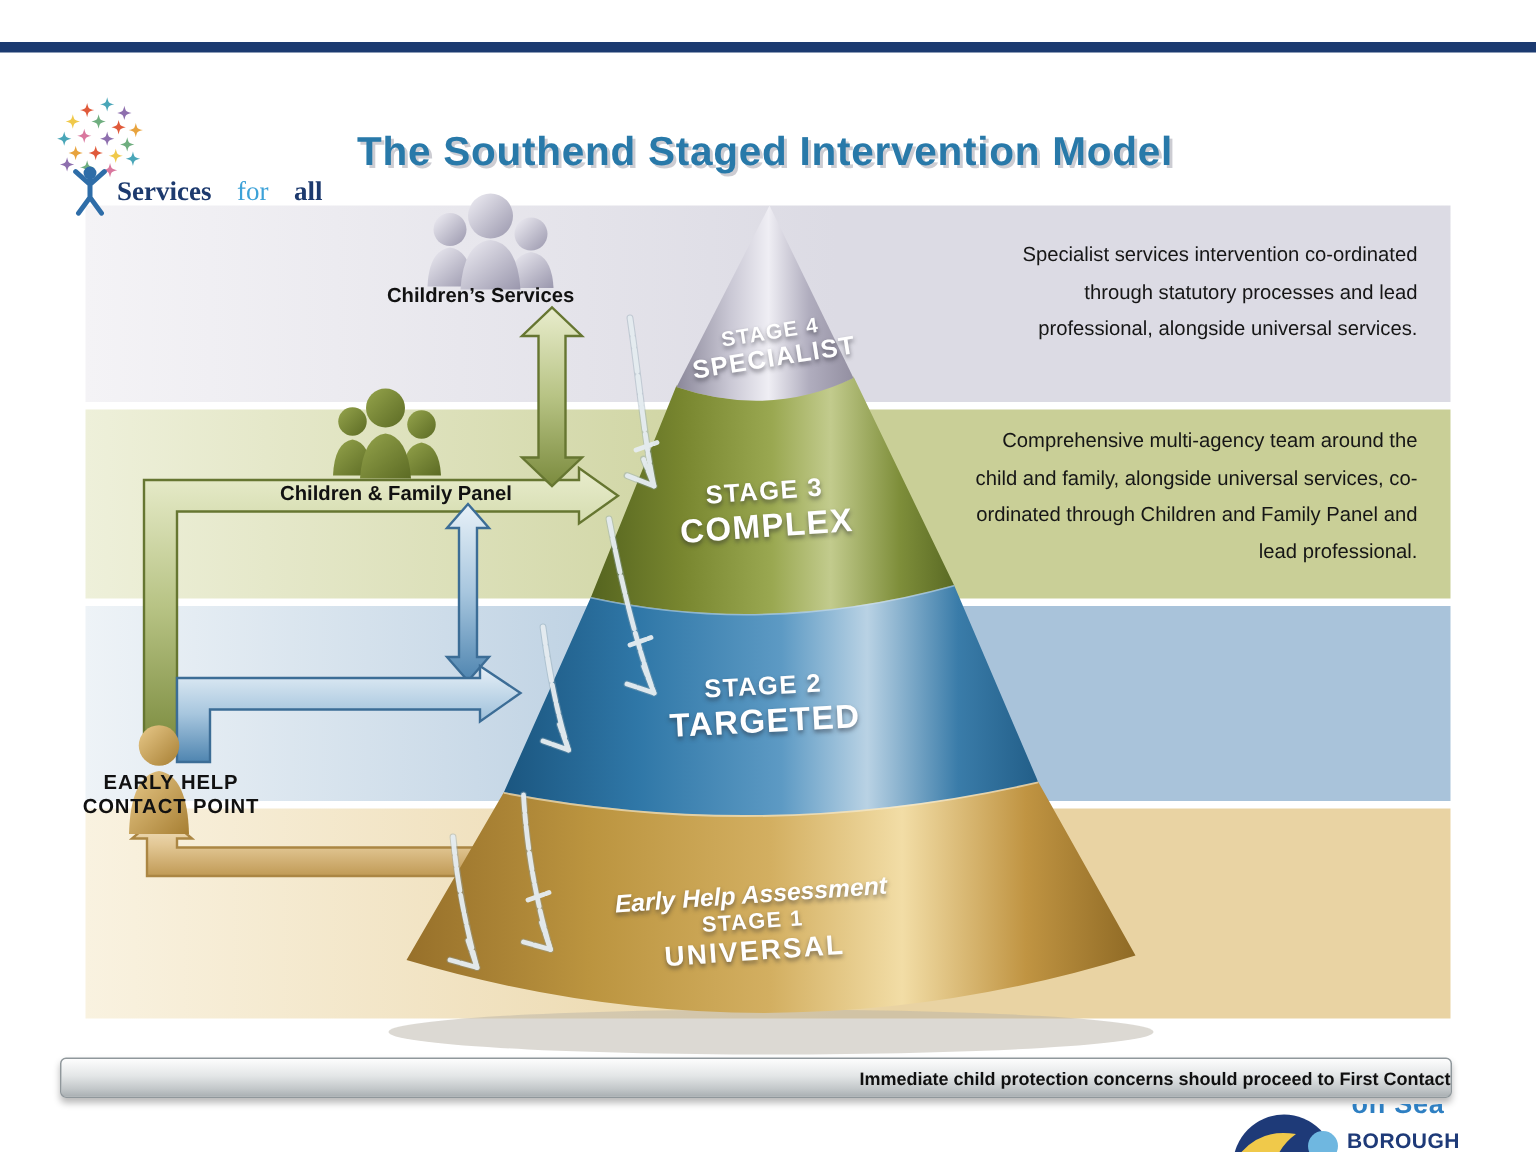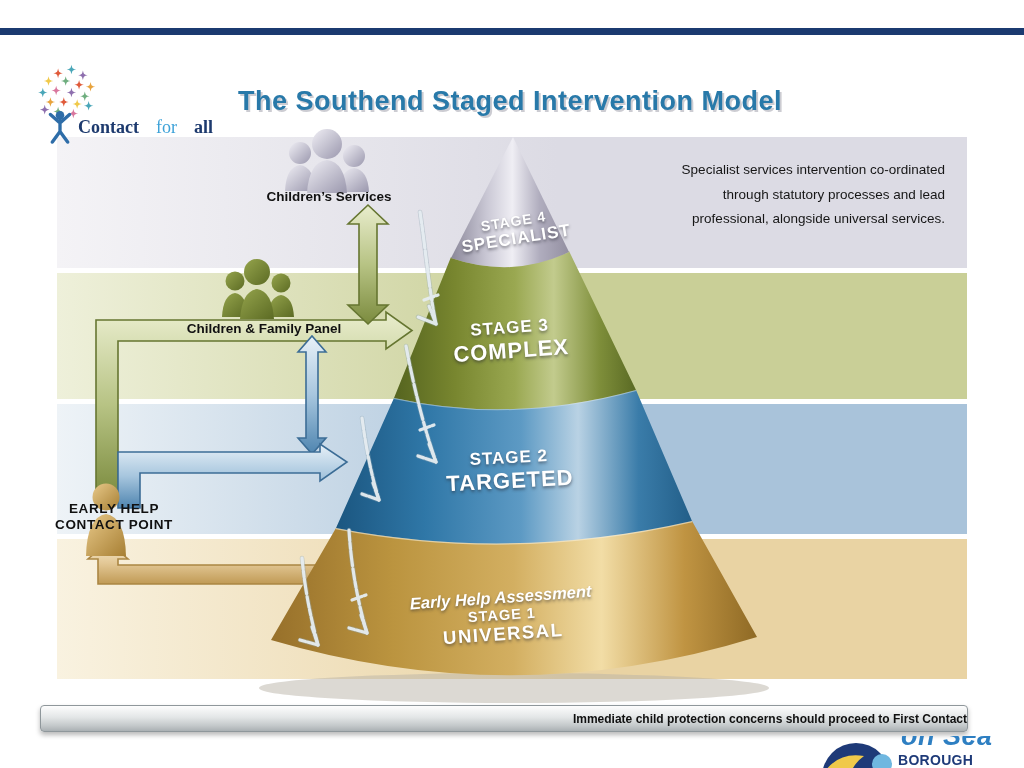--- a/index.html
+++ b/index.html
@@ -42,35 +42,35 @@
   .s3 .name{font-size:22px;letter-spacing:1px;}
   .s2{left:422px;top:448px;width:175px;transform:rotate(-3deg);}
   .s2 .num{font-size:17px;letter-spacing:1px;}
   .s2 .name{font-size:22px;letter-spacing:1px;}
   .s1{left:392px;top:588px;width:220px;transform:rotate(-4deg);}
   .s1 .over{font-size:16.5px;font-style:italic;}
   .s1 .num{font-size:14.5px;letter-spacing:1px;}
   .s1 .name{font-size:18.5px;letter-spacing:1.5px;}
   
   .blk-label{position:absolute;color:#111;font-weight:700;font-size:13.5px;text-align:center;}
-  .lbl-cs{left:258px;top:189px;width:142px;text-align:center;}
+  .lbl-cs{left:258px;top:189px;width:142px;text-align:left;}
   .lbl-cfp{left:179px;top:321px;width:170px;}
-  .lbl-eh{left:40px;top:501px;width:148px;line-height:16px;letter-spacing:.6px;}
+  .lbl-eh{left:40px;top:514px;width:148px;line-height:16px;letter-spacing:.6px;}
   
   .banner{
     position:absolute;left:40px;top:705px;width:926px;height:25px;border-radius:4px;
     background:linear-gradient(180deg,#fdfdfd 0%,#e3e6e7 45%,#c2c7c9 80%,#aab0b3 100%);
     border:1px solid #8f979b;box-shadow:0 3px 5px rgba(0,0,0,.28);
     display:flex;align-items:center;justify-content:flex-end;
     font-size:12px;font-weight:700;color:#101010;
   }
   
   .council-circle{position:absolute;left:820px;top:740px;width:74px;height:74px;}
   .council-wordmark-clip{position:absolute;left:901px;top:736px;width:104px;height:16px;overflow:hidden;}
-  .council-wordmark-clip span{display:block;margin-top:-10px;font-size:27px;line-height:21px;font-weight:700;font-style:italic;color:var(--wordmark-blue,#2e7fc2);letter-spacing:.5px;}
+  .council-wordmark-clip span{display:block;margin-top:-10px;font-size:18px;line-height:21px;font-weight:700;color:var(--wordmark-blue,#2e7fc2);letter-spacing:.5px;}
   .council-label{position:absolute;left:898px;top:752px;width:108px;text-align:left;font-size:14px;font-weight:700;color:var(--council-navy,#1e3a78);letter-spacing:.3px;}
 </style>
 </head>
 <body>
 
 <div class="slide">
   <div class="top-bar"></div>
 
   <div class="band band1"></div>
   <div class="band band2"></div>
@@ -100,26 +100,27 @@
         <use href="#st" x="24" y="52" fill="#8e6fae"></use>
       <use href="#st" x="38" y="54" fill="#6fae7f"></use>
         <use href="#st" x="54" y="56" fill="#d9779e"></use>
     </g>
     <g stroke="#2e6da8" stroke-width="3.5" stroke-linecap="round" fill="#2e6da8">
       <circle cx="40" cy="58" r="4.5" stroke="none"></circle>
       <path d="M40,63 L40,75 M40,66 L30,57 M40,66 L50,57 M40,75 L32,86 M40,75 L48,86" fill="none"></path>
     </g>
   </svg>
   <div class="brand">
-    <span>Contact</span><span class="mid">for</span><span>all</span>
+    <span>Services</span><span class="mid">for</span><span>all</span>
   </div>
 
   <div class="title">The Southend Staged Intervention Model</div>
 
   <div class="desc desc1">Specialist services intervention co-ordinated through statutory processes and lead professional, alongside universal services.</div>
+  <div class="desc desc2">Comprehensive multi-agency team around the child and family, alongside universal services, co-ordinated through Children and Family Panel and lead professional.</div>
 
   <svg class="overlay" viewBox="0 0 1024 768">
     <defs>
       <linearGradient id="gSilver" x1="0" y1="0" x2="1" y2="0">
         <stop offset="0" stop-color="#8a8799"></stop>
           <stop offset=".3" stop-color="#c9c7d4"></stop>
         <stop offset=".52" stop-color="#efeef4"></stop>
           <stop offset=".75" stop-color="#b0adbe"></stop>
         <stop offset="1" stop-color="#938fa1"></stop>
       </linearGradient>

